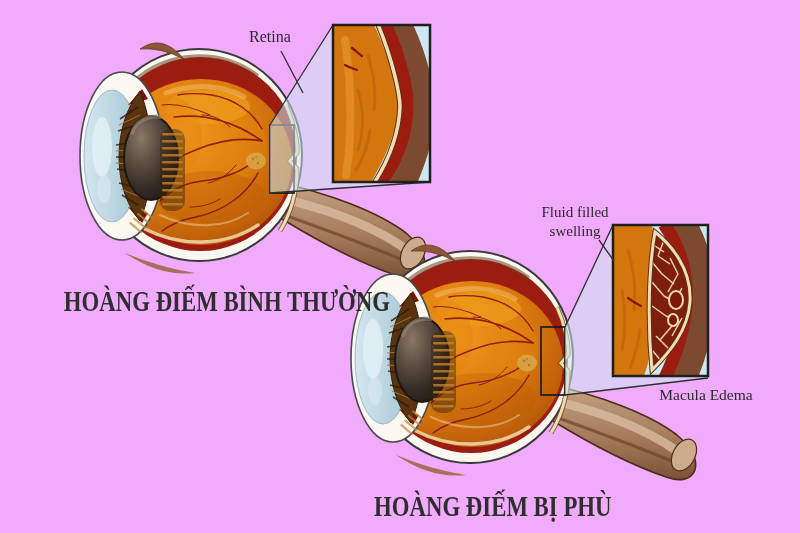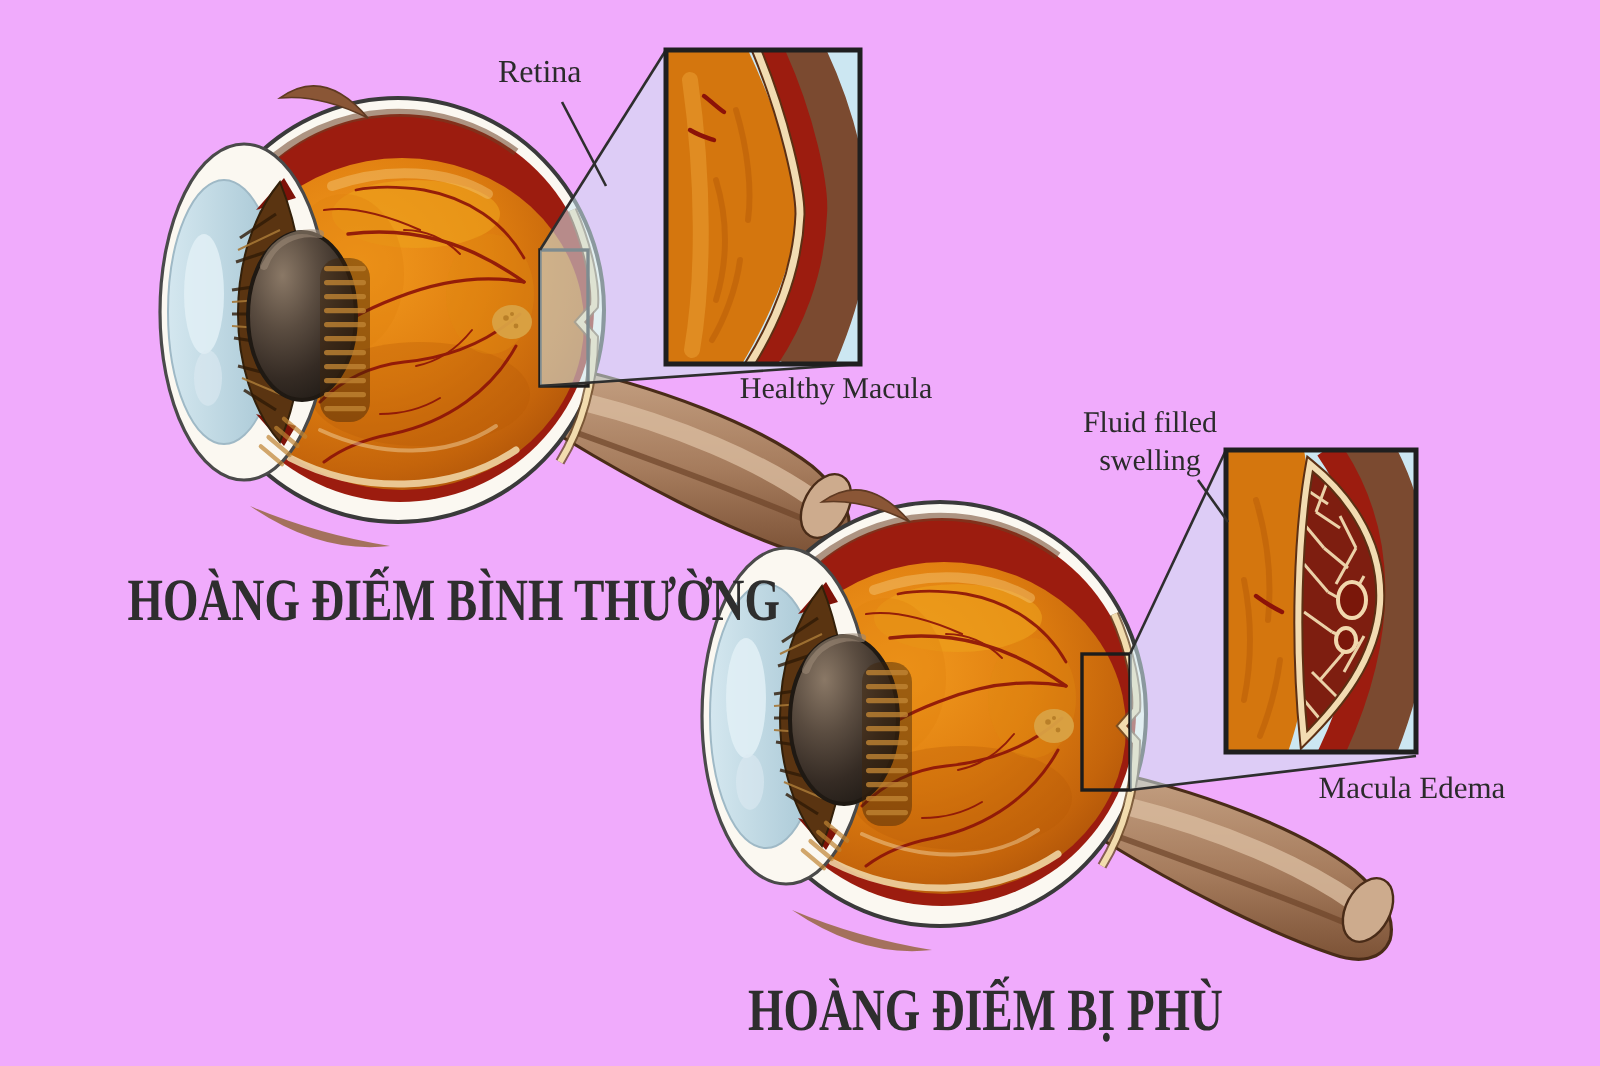--- a/index.html
+++ b/index.html
@@ -233,21 +233,20 @@
     <path d="M655,232 C649,265 647,320 652,370 C670,352 688,330 690,302 C692,268 670,244 655,232 Z" fill="none" stroke="#5d3014" stroke-width="5"></path>
     <path d="M655,232 C649,265 647,320 652,370 C670,352 688,330 690,302 C692,268 670,244 655,232 Z" fill="none" stroke="#f2dcb2" stroke-width="3"></path>
   </g>
   <rect x="613" y="225" width="95" height="151" fill="none" stroke="#1f1f1f" stroke-width="2.5"></rect>
 
   <line x1="599" y1="240" x2="614" y2="261" stroke="#2e2e2e" stroke-width="1.3"></line>
 </svg>
 
 <div class="label small-label" style="left:249px;top:27px;font-size:16px;">Retina</div>
 
-<div class="label small-label" style="left:350px;top:186px;width:136px;text-align:center;">Healthy Macula</div>
 
 <div class="label small-label" style="left:648px;top:385px;width:116px;text-align:center;font-size:15.5px;">Macula Edema</div>
 
 <div class="label small-label" style="left:535px;top:203px;width:80px;text-align:center;white-space:normal;">
   <div>Fluid filled</div>
   <div>swelling</div>
 </div>
 
 <div class="label caption" style="left:23px;top:284px;width:340px;">HOÀNG ĐIẾM BÌNH THƯỜNG</div>
 

